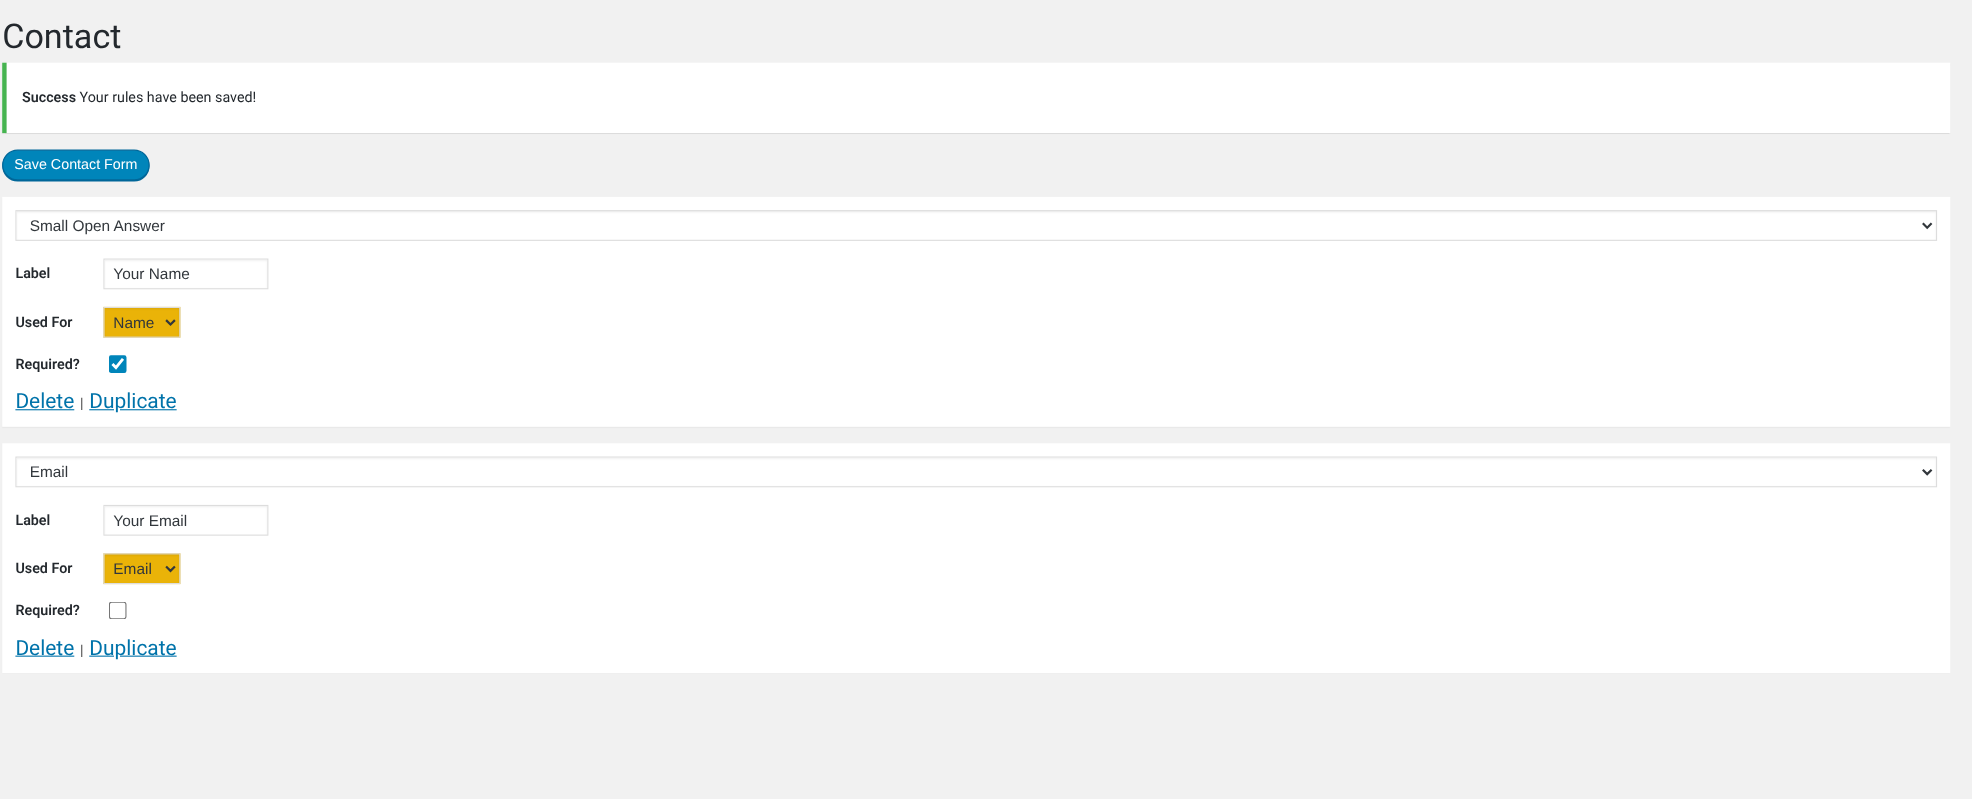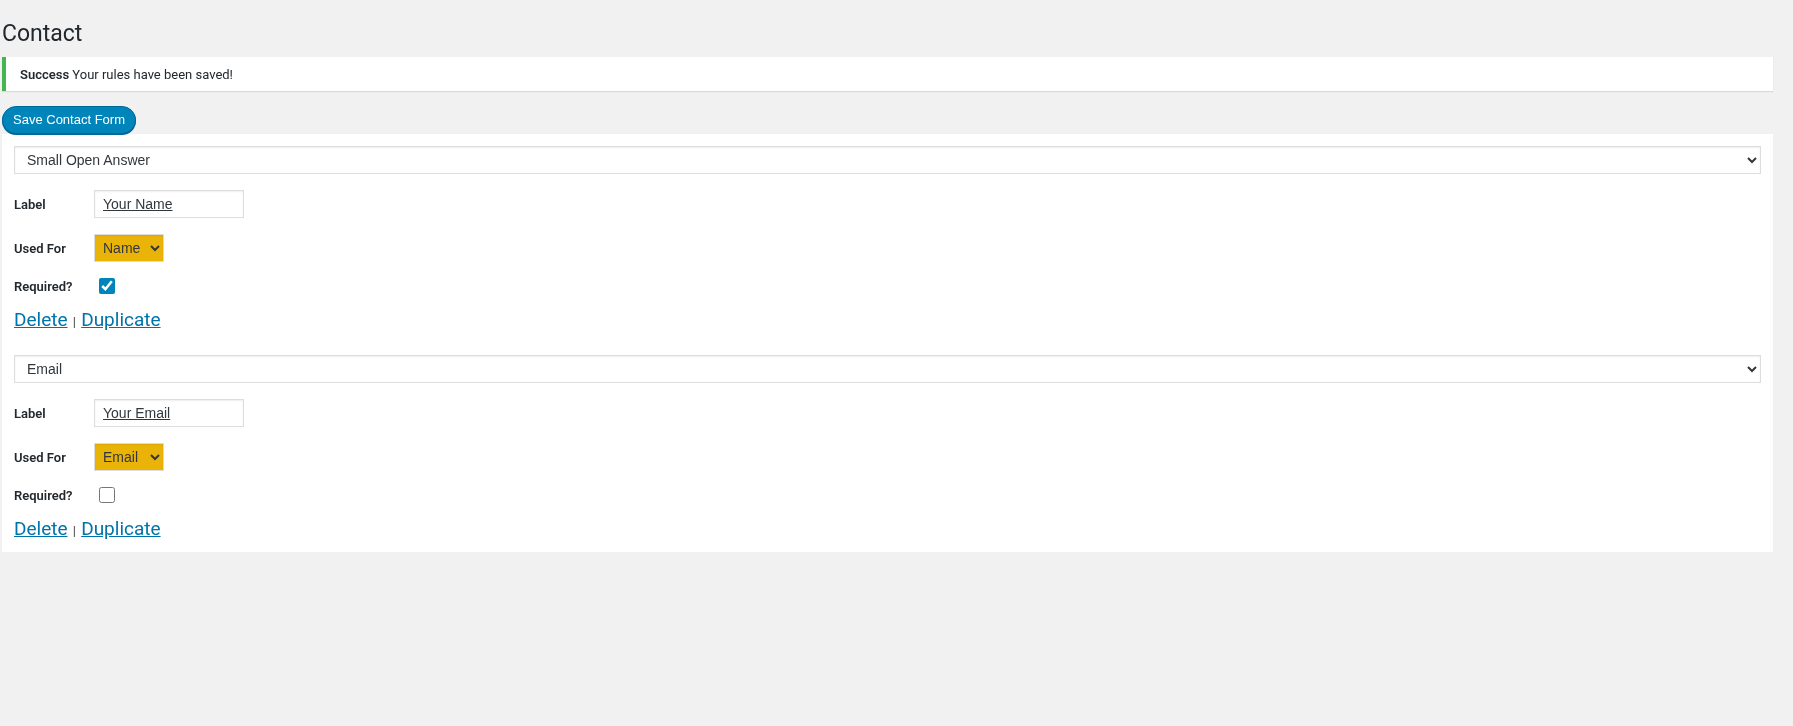--- a/index.html
+++ b/index.html
@@ -11,33 +11,33 @@
       font-family: -apple-system, BlinkMacSystemFont, "Segoe UI", Roboto, Oxygen-Sans, Ubuntu, Cantarell, "Helvetica Neue", sans-serif;
       background: #f1f1f1;
       color: #23282d;
       font-size: 13px;
       padding: 0;
     }
     .wrap {
       margin: 10px 20px 0 2px;
     }
     h1 {
-      font-size: 23px;
+      font-size: 31px;
       font-weight: 400;
       color: #23282d;
       margin: 0;
       padding: 9px 0 4px 0;
       line-height: 29px;
     }
     .notice {
       background: #fff;
       border-left: 4px solid #46b450;
       box-shadow: 0 1px 1px 0 rgba(0,0,0,0.1);
       margin: 5px 0 15px;
-      padding: 1px 12px;
+      padding: 16px 12px;
     }
     .notice p {
       margin: 0.5em 0;
       padding: 2px;
     }
     .notice strong {
       font-weight: 600;
     }
     .button-primary {
       display: inline-block;
@@ -50,20 +50,21 @@
       height: 28px;
       padding: 0 10px 1px;
       border-radius: 14px;
       cursor: pointer;
       box-shadow: 0 1px 0 #006799;
       margin: 0;
     }
     .field-block {
       background: #fff;
       box-shadow: 0 1px 1px rgba(0,0,0,0.04);
+      margin-top: 15px;
       padding: 12px;
     }
     .field-type-select {
       width: 100%;
       padding: 4px 8px;
       font-size: 14px;
       line-height: 1.4;
       border: 1px solid #ddd;
       background: #fff;
       color: #32373c;
@@ -85,21 +86,20 @@
     .text-input {
       padding: 3px 8px;
       font-size: 14px;
       line-height: 1.4;
       border: 1px solid #ddd;
       background: #fff;
       color: #32373c;
       width: 150px;
       height: 28px;
       box-shadow: inset 0 1px 2px rgba(0,0,0,0.07);
-      text-decoration: underline;
     }
     .small-select {
       padding: 2px 4px;
       font-size: 14px;
       line-height: 1.4;
       border: 1px solid #ddd;
       background: #eab308;
       color: #32373c;
       height: 28px;
       min-width: 70px;

